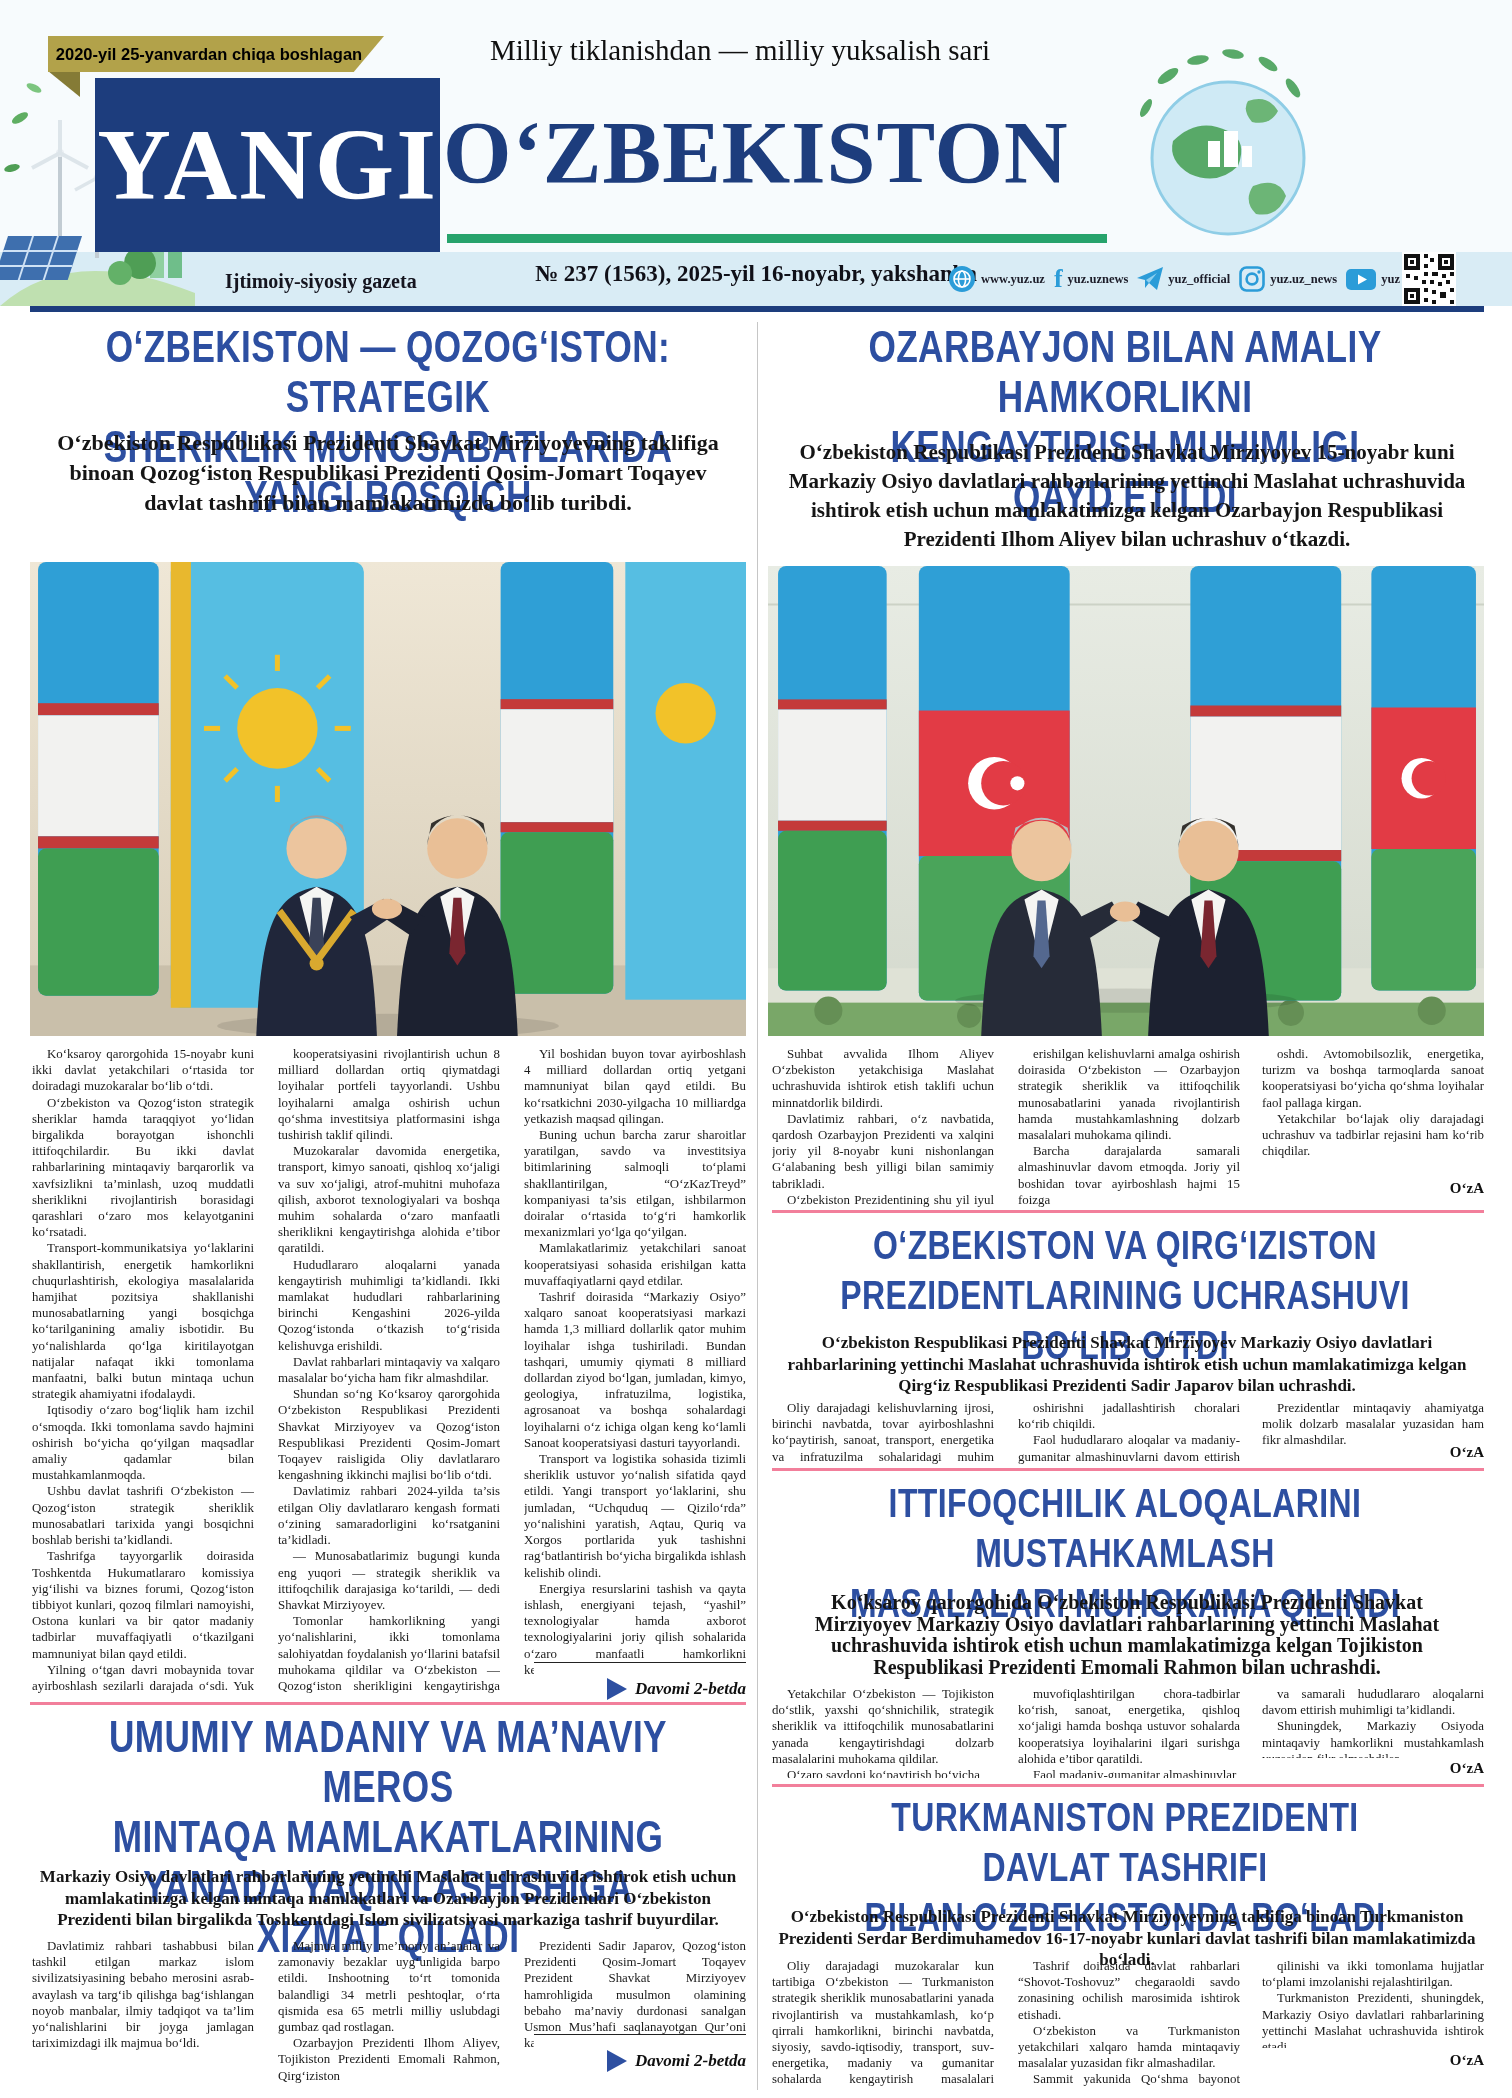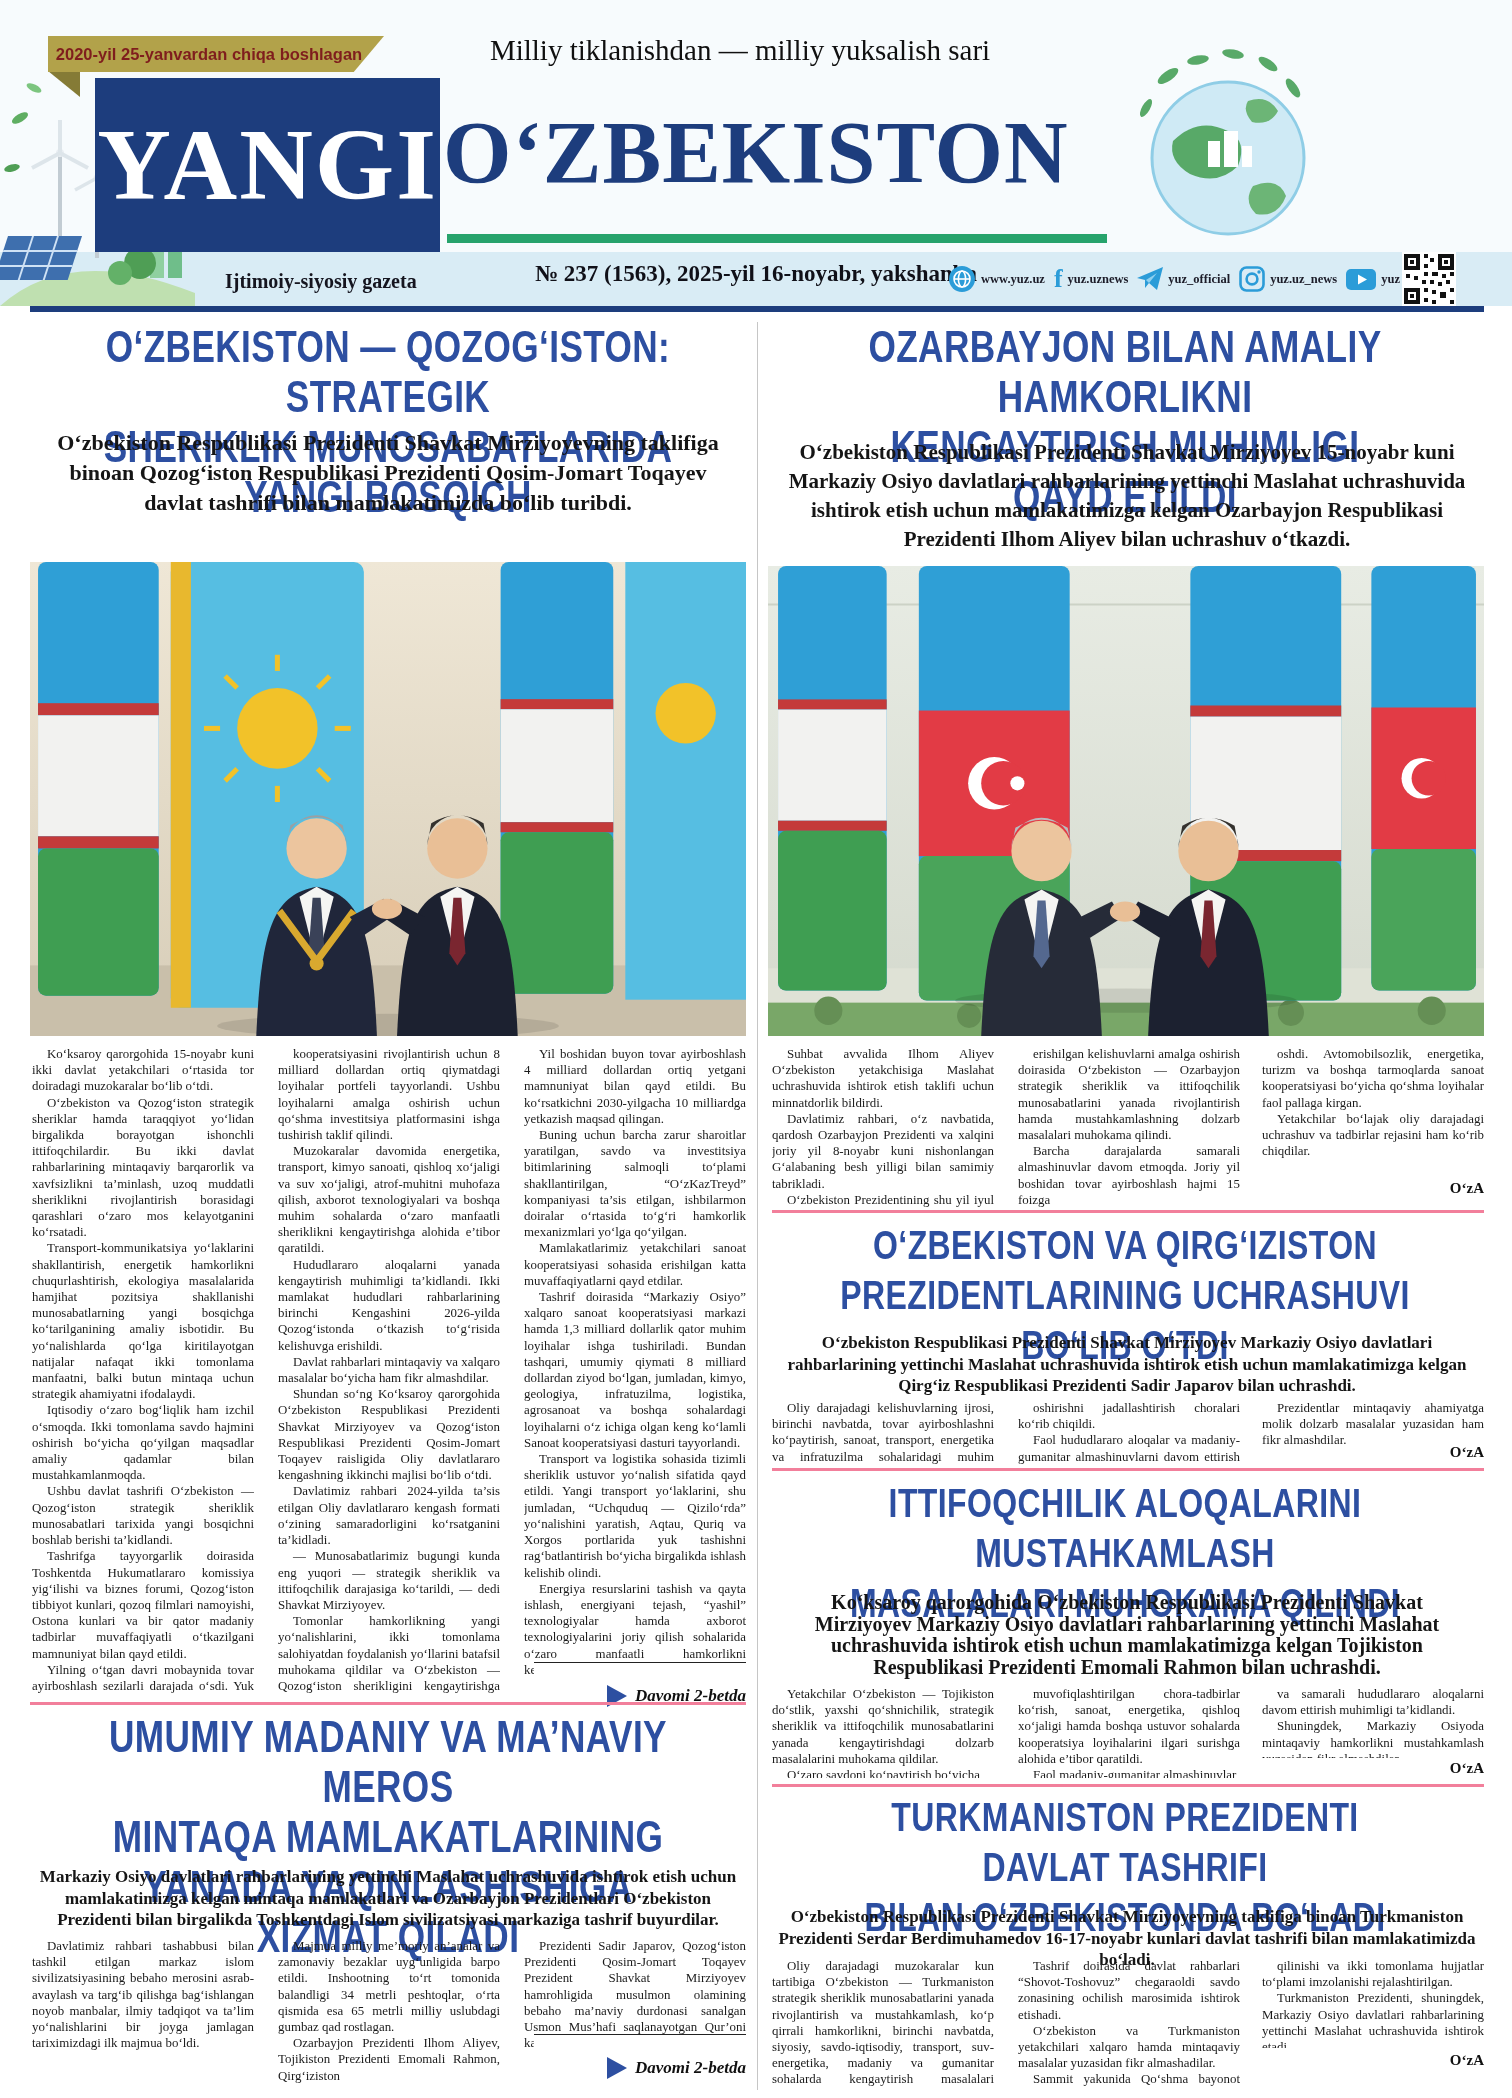--- a/index.html
+++ b/index.html
@@ -5,21 +5,21 @@
   html,body{margin:0;padding:0;background:#777;}
   .page{position:relative;width:1512px;height:2098px;background:#fff;margin:0 auto;overflow:hidden;
         font-family:"Liberation Serif",serif;}
   .abs{position:absolute;}
   
   .mast-bg{left:0;top:0;width:1512px;height:252px;background:#f7fbfd;}
   .info-strip{left:0;top:252px;width:1512px;height:54px;background:#d9ecf5;}
   .ribbon{left:48px;top:36px;width:336px;height:36px;background:#b2a24a;
           clip-path:polygon(0 0,100% 0,91% 100%,0 100%);
           display:flex;align-items:center;justify-content:center;
-          font-family:"Liberation Sans",sans-serif;font-weight:bold;font-size:16.5px;color:#7f1d1d;
+          font-family:"Liberation Sans",sans-serif;font-weight:bold;font-size:16.5px;color:#000000;
           padding-right:14px;box-sizing:border-box;z-index:6;}
   .ribbon-fold{left:48px;top:71px;width:0;height:0;border-top:26px solid #857b36;border-left:32px solid transparent;z-index:5;}
   .navy-box{left:95px;top:78px;width:345px;height:174px;background:#1d3d7d;z-index:4;
             display:flex;align-items:center;justify-content:center;}
   .title1{color:#fff;font-weight:bold;font-size:102px;letter-spacing:2px;line-height:1;}
   .tagline{left:430px;top:34px;width:620px;height:40px;text-align:center;font-size:29px;color:#101010;}
   .title2{left:443px;top:74px;width:690px;height:158px;line-height:158px;color:#1d3d7d;
           font-weight:bold;font-size:88px;letter-spacing:1px;white-space:nowrap;}
   .green-bar{left:447px;top:234px;width:660px;height:9px;background:#27a36c;}
   .gazette{left:225px;top:264px;width:230px;font-size:20px;font-weight:700;color:#15151f;margin-top:6px;}
@@ -33,21 +33,21 @@
   
   .headline{color:#2d4fa1;font-family:"Liberation Sans",sans-serif;font-weight:bold;text-align:center;}
   .cond{display:inline-block;width:100%;transform:scaleX(.8);transform-origin:50% 50%;white-space:pre-line;letter-spacing:.5px;}
   .h-main{font-size:44px;line-height:50px;}
   .h-sec{font-size:40px;line-height:50px;}
   .lead{font-weight:bold;text-align:center;color:#151515;}
   .bodycol{font-size:12.9px;line-height:16.2px;text-align:justify;color:#1b1b1b;overflow:hidden;}
   .para{margin:0;text-indent:15px;}
   .byline{font-weight:bold;font-size:15px;text-align:right;color:#111;}
   .more{display:flex;align-items:center;justify-content:flex-end;gap:8px;border-top:1.6px solid #222;
-        padding-top:22px;font-weight:bold;font-style:italic;font-size:17px;color:#101010;background:#fff;}
+        padding-top:15px;font-weight:bold;font-style:italic;font-size:17px;color:#101010;background:#fff;}
   .tri{width:0;height:0;border-left:20px solid #2d4fa1;border-top:11px solid transparent;border-bottom:11px solid transparent;}
   .pinkline{height:3px;background:#f27f9b;}
   .vline{width:1px;background:#c6c6c6;}
   .photo{overflow:hidden;background:#ddd;}
   .photo svg{display:block;width:100%;height:100%;}
   .ic svg{display:block;}
 </style>
 </head>
 <body>
 

